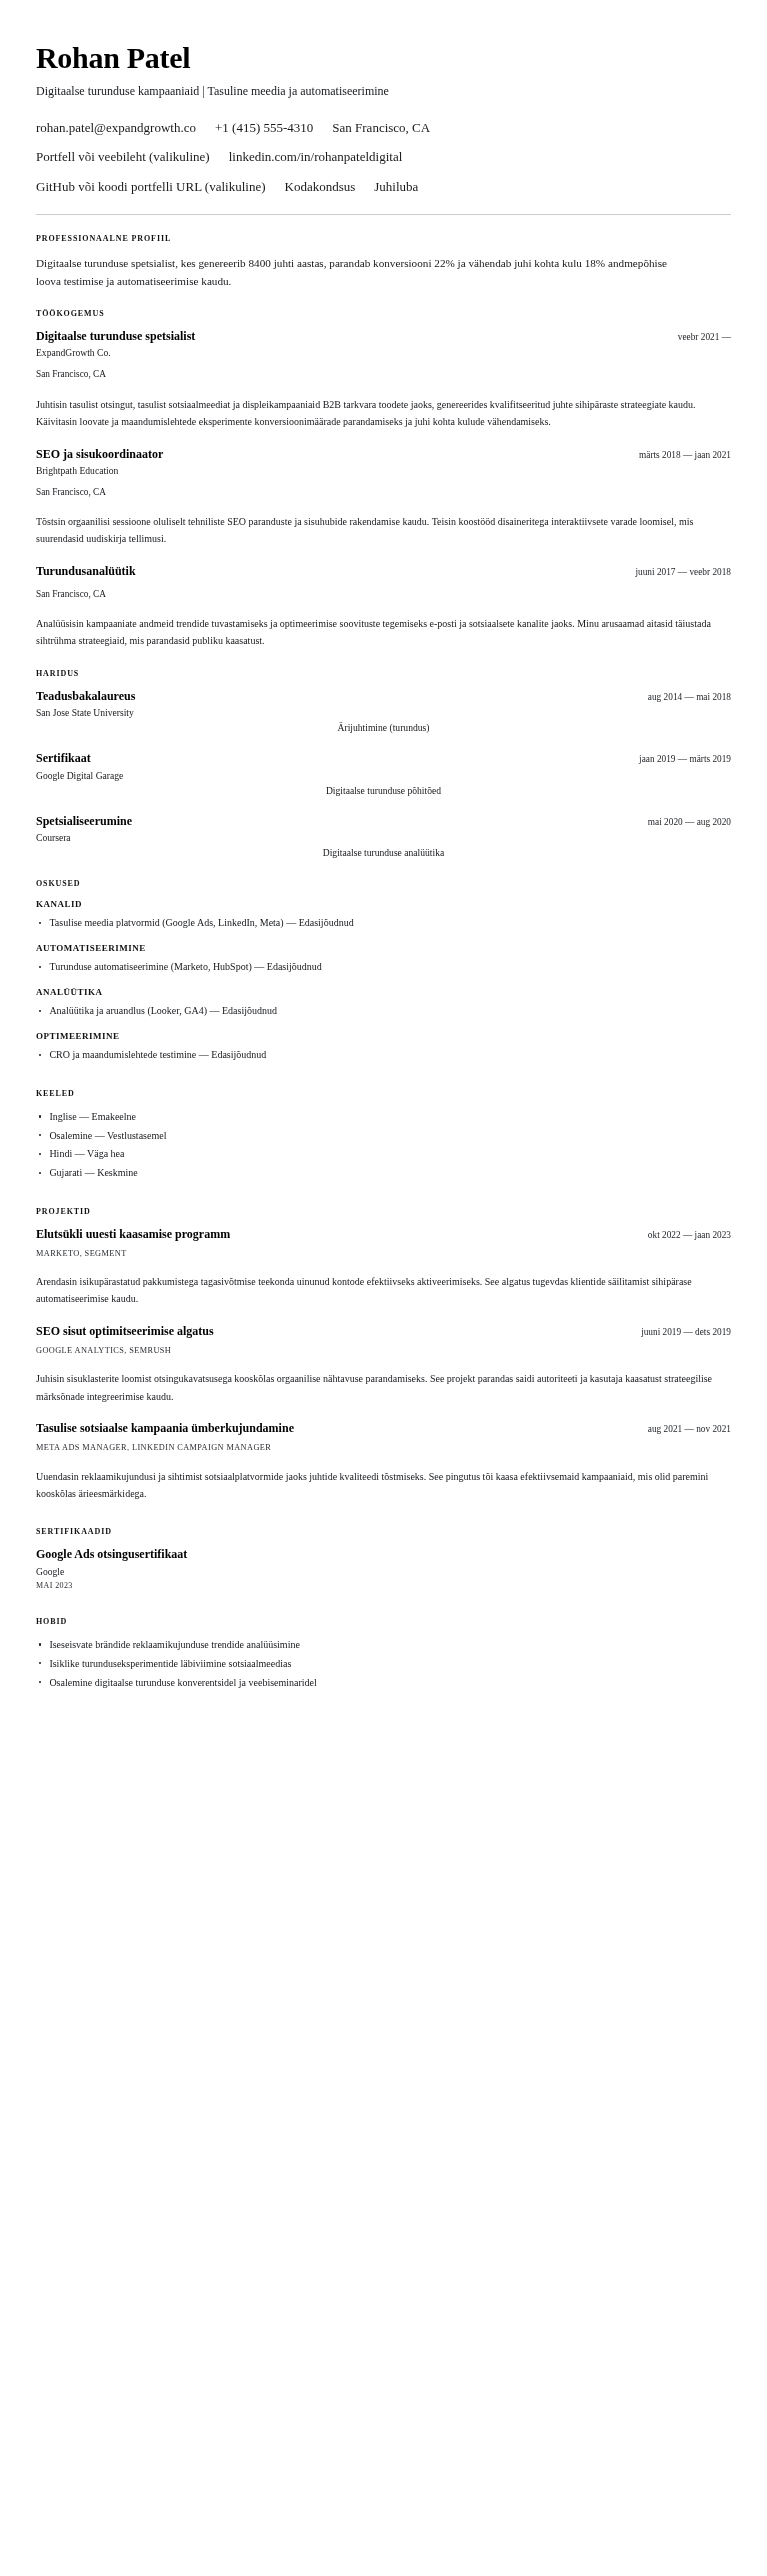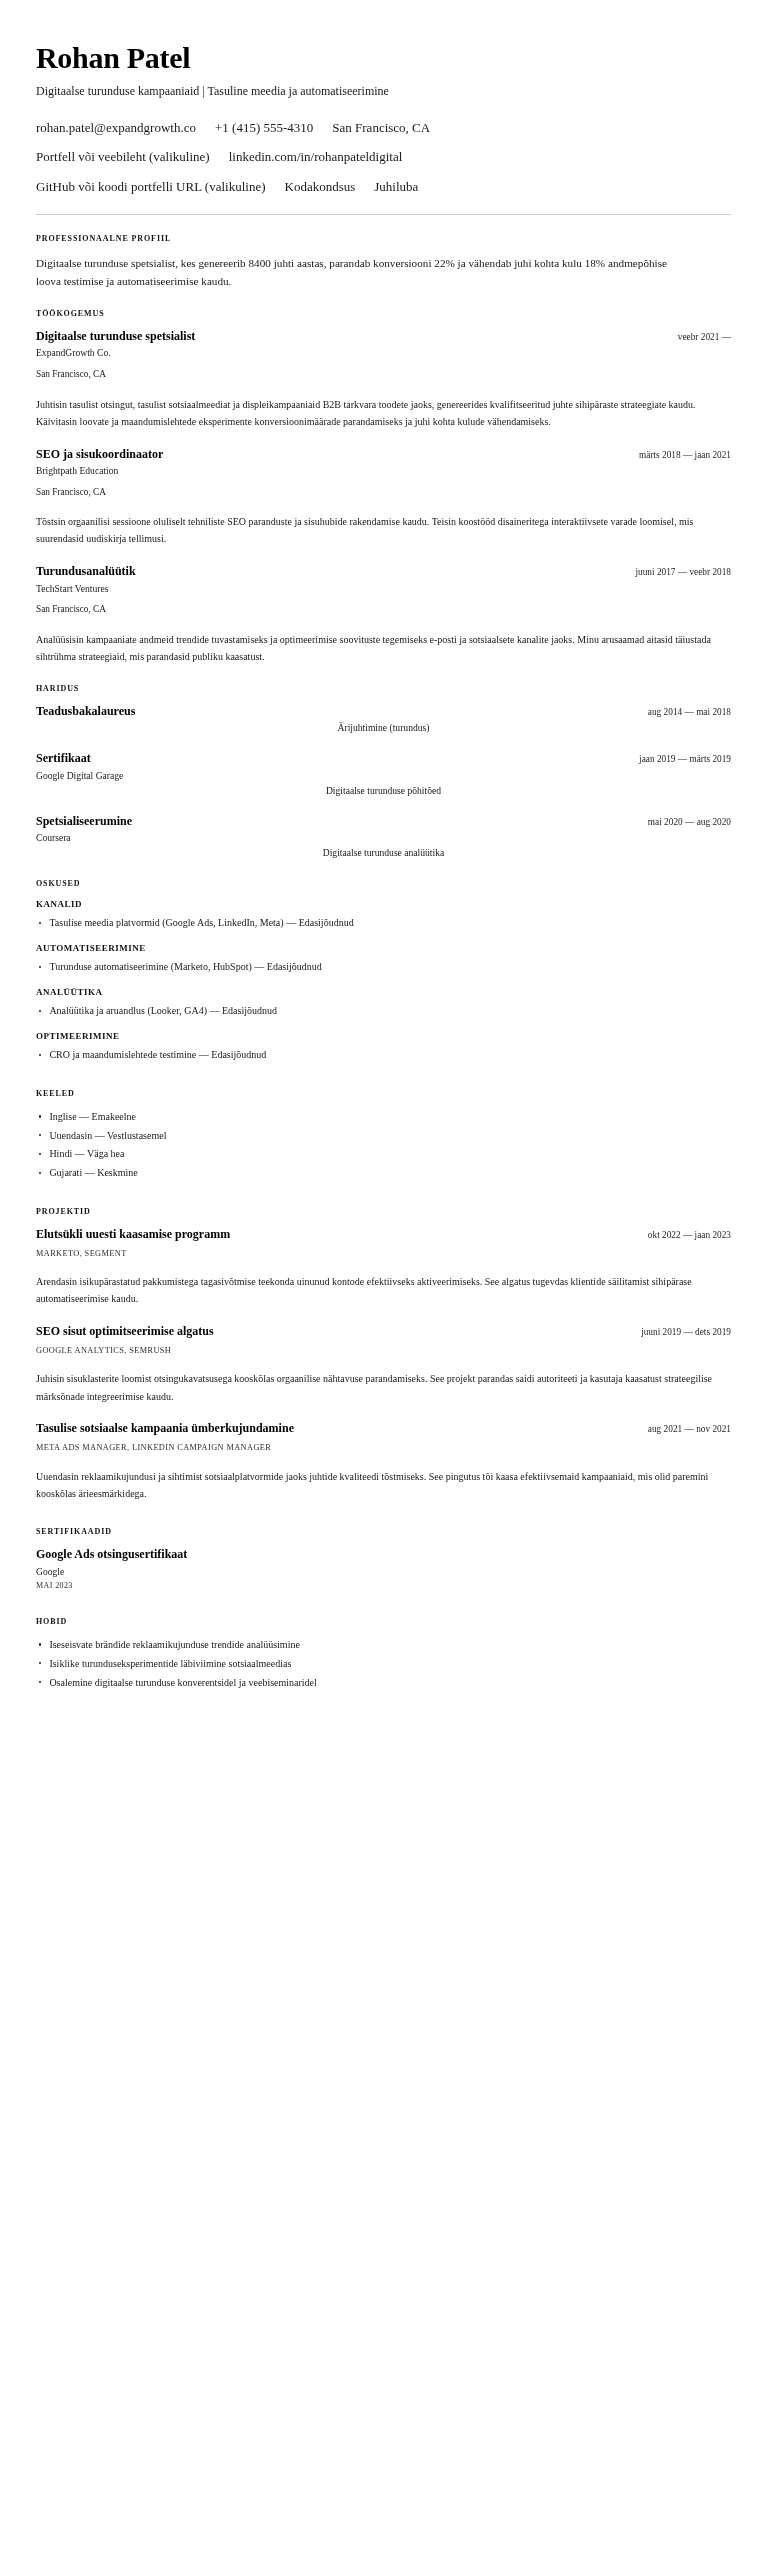--- a/index.html
+++ b/index.html
@@ -234,34 +234,34 @@
       <div class="entry-org">Brightpath Education</div>
       <div class="entry-loc">San Francisco, CA</div>
       <p class="entry-desc">Tõstsin orgaanilisi sessioone oluliselt tehniliste SEO paranduste ja sisuhubide rakendamise kaudu. Teisin koostööd disaineritega interaktiivsete varade loomisel, mis suurendasid uudiskirja tellimusi.</p>
     </div>
 
     <div class="entry">
       <div class="entry-head">
         <div class="entry-title">Turundusanalüütik</div>
         <div class="entry-date">juuni 2017 — veebr 2018</div>
       </div>
-      <div class="entry-org">TechStart Ventures</div>
       <div class="entry-loc">San Francisco, CA</div>
       <p class="entry-desc">Analüüsisin kampaaniate andmeid trendide tuvastamiseks ja optimeerimise soovituste tegemiseks e-posti ja sotsiaalsete kanalite jaoks. Minu arusaamad aitasid täiustada sihtrühma strateegiaid, mis parandasid publiku kaasatust.</p>
     </div>
   </section>
 
   <section class="section">
     <h2 class="section-title">HARIDUS</h2>
 
     <div class="entry">
       <div class="entry-head">
         <div class="entry-title">Teadusbakalaureus</div>
         <div class="entry-date">aug 2014 — mai 2018</div>
       </div>
+      <div class="entry-org">San Jose State University</div>
       <div class="entry-sub">Ärijuhtimine (turundus)</div>
     </div>
 
     <div class="entry">
       <div class="entry-head">
         <div class="entry-title">Sertifikaat</div>
         <div class="entry-date">jaan 2019 — märts 2019</div>
       </div>
       <div class="entry-org">Google Digital Garage</div>
       <div class="entry-sub">Digitaalse turunduse põhitõed</div>
@@ -308,21 +308,21 @@
       </ul>
     </div>
   </section>
 
   <div class="spacer-sm"></div>
 
   <section class="section">
     <h2 class="section-title">KEELED</h2>
     <ul class="bullets lang-list">
       <li>Inglise — Emakeelne</li>
-      <li>Uuendasin — Vestlustasemel</li>
+      <li>Osalemine — Vestlustasemel</li>
       <li>Hindi — Väga hea</li>
       <li>Gujarati — Keskmine</li>
     </ul>
   </section>
 
   <div class="spacer-sm"></div>
 
   <section class="section">
     <h2 class="section-title">PROJEKTID</h2>
 

